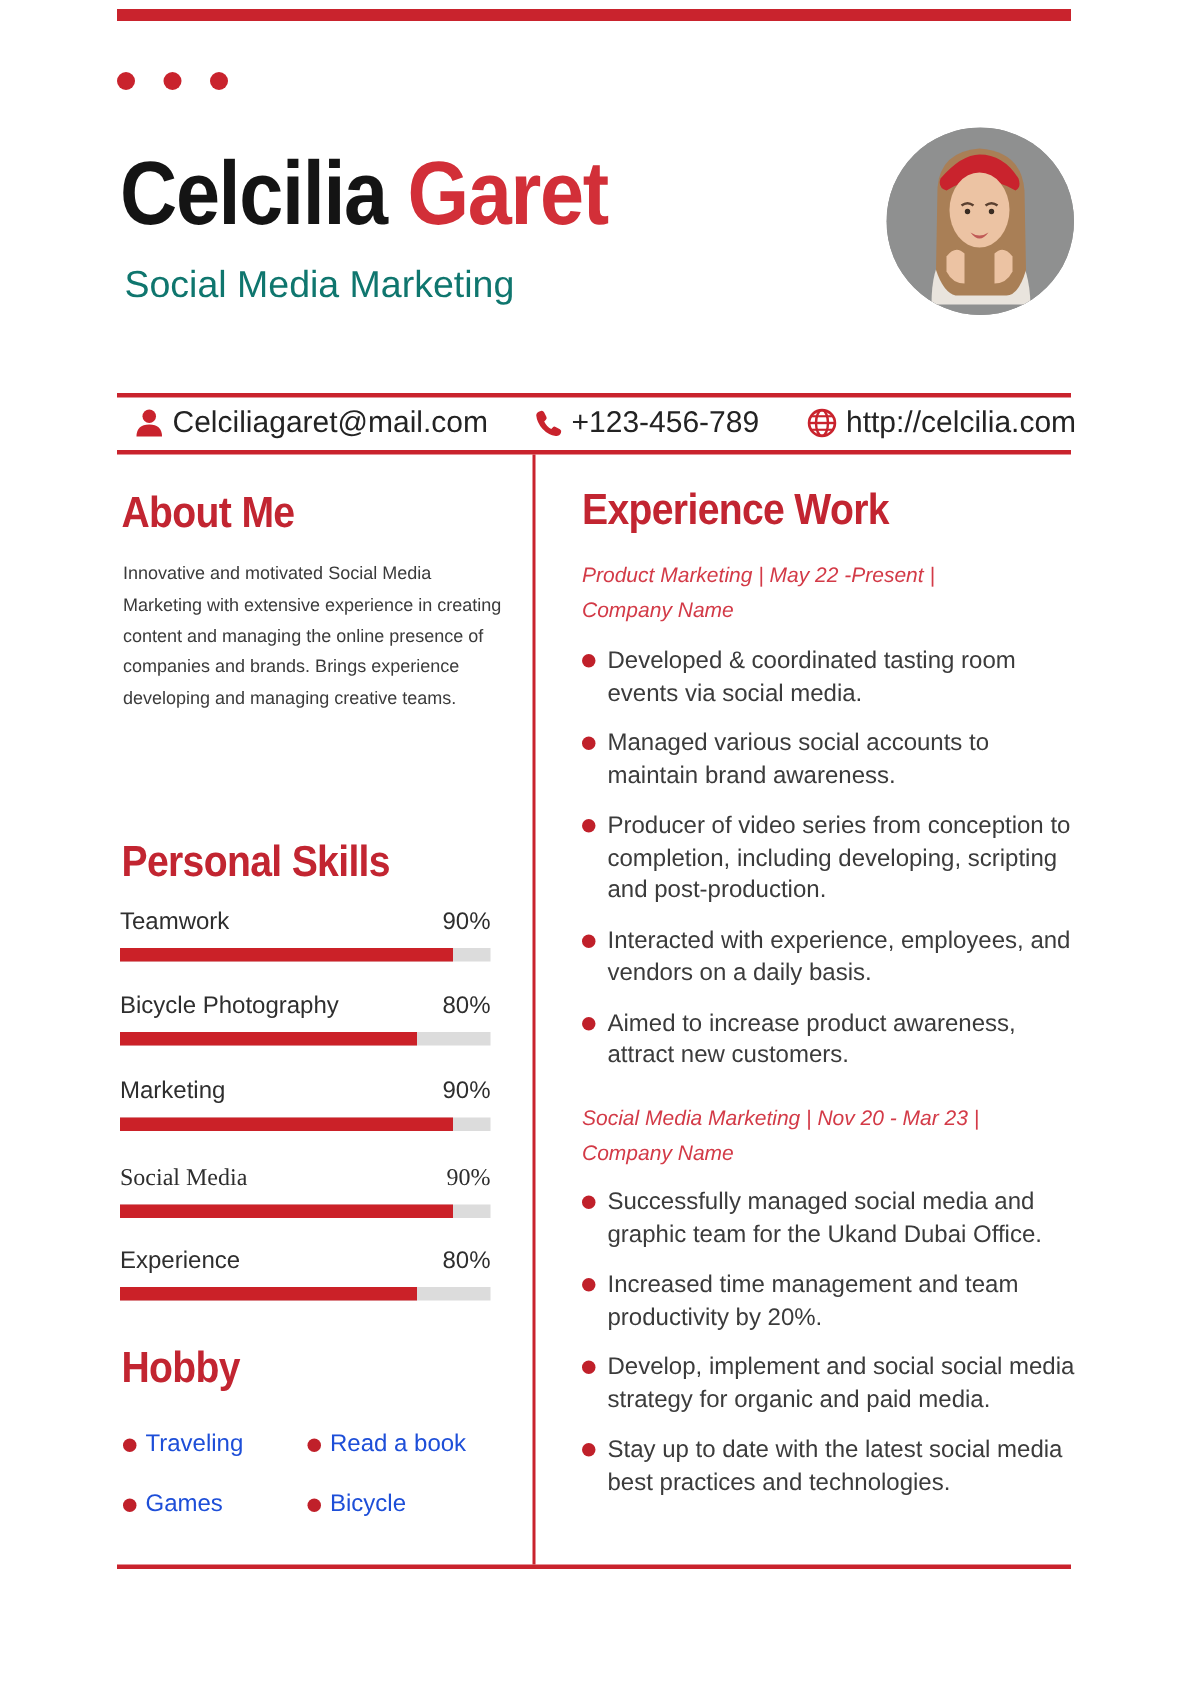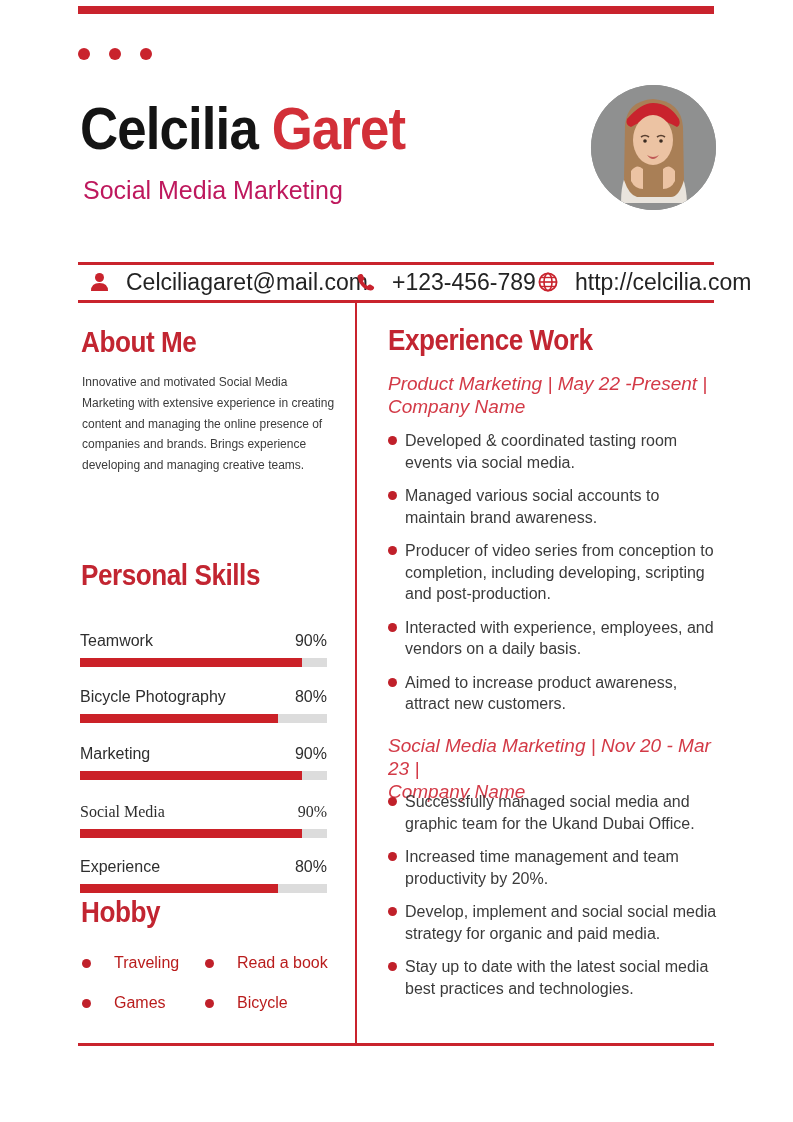--- a/index.html
+++ b/index.html
@@ -12,66 +12,66 @@
   
   .accent-bar { position:absolute; left:78px; top:6px; width:636px; height:8px; background:#c9232d; }
   .dots { position:absolute; left:78px; top:48px; display:flex; gap:19px; }
   .dot-decor { width:12px; height:12px; border-radius:50%; background:#c9232d; }
 
   
   .name { position:absolute; left:80px; top:94px; font-size:60px; font-weight:800;
           letter-spacing:-1px; color:#141414; white-space:nowrap;
           transform:scaleX(.88); transform-origin:left top; }
   .name .last { color:#d22f38; }
-  .subtitle { position:absolute; left:83px; top:176px; font-size:25px; font-weight:500; color:#be185d; }
+  .subtitle { position:absolute; left:83px; top:176px; font-size:25px; font-weight:500; color:#0f766e; }
 
   .photo { position:absolute; left:591px; top:85px; width:125px; height:125px; border-radius:50%;
            overflow:hidden; background:#8f9090; }
 
   
   .rule { position:absolute; background:#c9232d; }
   .rule.top-border    { left:78px; top:262px;  width:636px; height:3px; }
   .rule.bottom-border { left:78px; top:300px;  width:636px; height:3px; }
   .rule.col-divider   { left:355px; top:303px; width:2px;  height:740px; }
   .rule.page-bottom   { left:78px; top:1043px; width:636px; height:3px; }
 
-  .contact-item { position:absolute; top:269px; height:26px; display:flex; align-items:center; gap:17px;
-                  font-size:23px; color:#232323;justify-content:flex-end; }
+  .contact-item { position:absolute; top:269px; height:26px; display:flex; align-items:center; gap:6px;
+                  font-size:20px; color:#232323;justify-content:flex-end; }
   .contact-item svg { display:block; }
   .ci-email   { left:90px;  }
   .ci-phone   { left:357px; }
   .ci-website { left:538px; }
 
   
   .sec-h { position:absolute; font-size:29px; font-weight:800; letter-spacing:-.5px; color:#c22531;
            white-space:nowrap; transform:scaleX(.9); transform-origin:left top; }
   .h-about  { left:81px;  top:326px; }
   .h-skills { left:81px;  top:559px; }
   .h-hobby  { left:81px;  top:896px; }
   .h-exp    { left:388px; top:324px; }
 
   
   .about-text { position:absolute; left:82px; top:372px; width:254px; font-size:12px;
                 line-height:20.8px; color:#3b3b3b; }
 
-  .skill { position:absolute; left:80px; width:247px;margin-top:26px; }
+  .skill { position:absolute; left:80px; width:247px; }
   .skill-head { display:flex; justify-content:space-between; font-size:16px; color:#2e2e2e; }
   .track { margin-top:8px; width:247px; height:9px; background:#dcdcdc; }
   .fill  { height:9px; background:#cb2128; }
   .sk0 { top:606px; } .sk1 { top:662px; } .sk2 { top:719px; } .sk3 { top:777px;font-family:Liberation Serif, serif; } .sk4 { top:832px; }
 
-  .hobby-item { position:absolute; display:flex; align-items:center; gap:23px; font-size:16px; color:#b91c1c; }
+  .hobby-item { position:absolute; display:flex; align-items:center; gap:6px; font-size:16px; color:#1d4ed8; }
   .hb0 { left:82px;  top:954px; }
   .hb1 { left:205px; top:954px;align-items:center; }
   .hb2 { left:82px;  top:994px; }
   .hb3 { left:205px; top:994px; }
   .bullet { width:9px; height:9px; border-radius:50%; background:#c0202a; flex:0 0 9px; }
 
   
-  .job-title { position:absolute; left:388px; width:340px; font-size:19px; font-style:italic;
+  .job-title { position:absolute; left:388px; width:340px; font-size:14px; font-style:italic;
                font-weight:500; color:#d33a47; line-height:23px; }
   .jt1 { top:372px; } .jt2 { top:734px; }
   .bullets { position:absolute; left:388px; width:334px; list-style:none; }
   .ul1 { top:430px; } .ul2 { top:791px; }
   .bullets li { position:relative; padding-left:17px; margin-bottom:12px; font-size:16px;
                 line-height:21.5px; color:#3b3b3b; }
   .bullets .bullet { position:absolute; left:0; top:6px; }
 </style>
 </head>
 <body>

